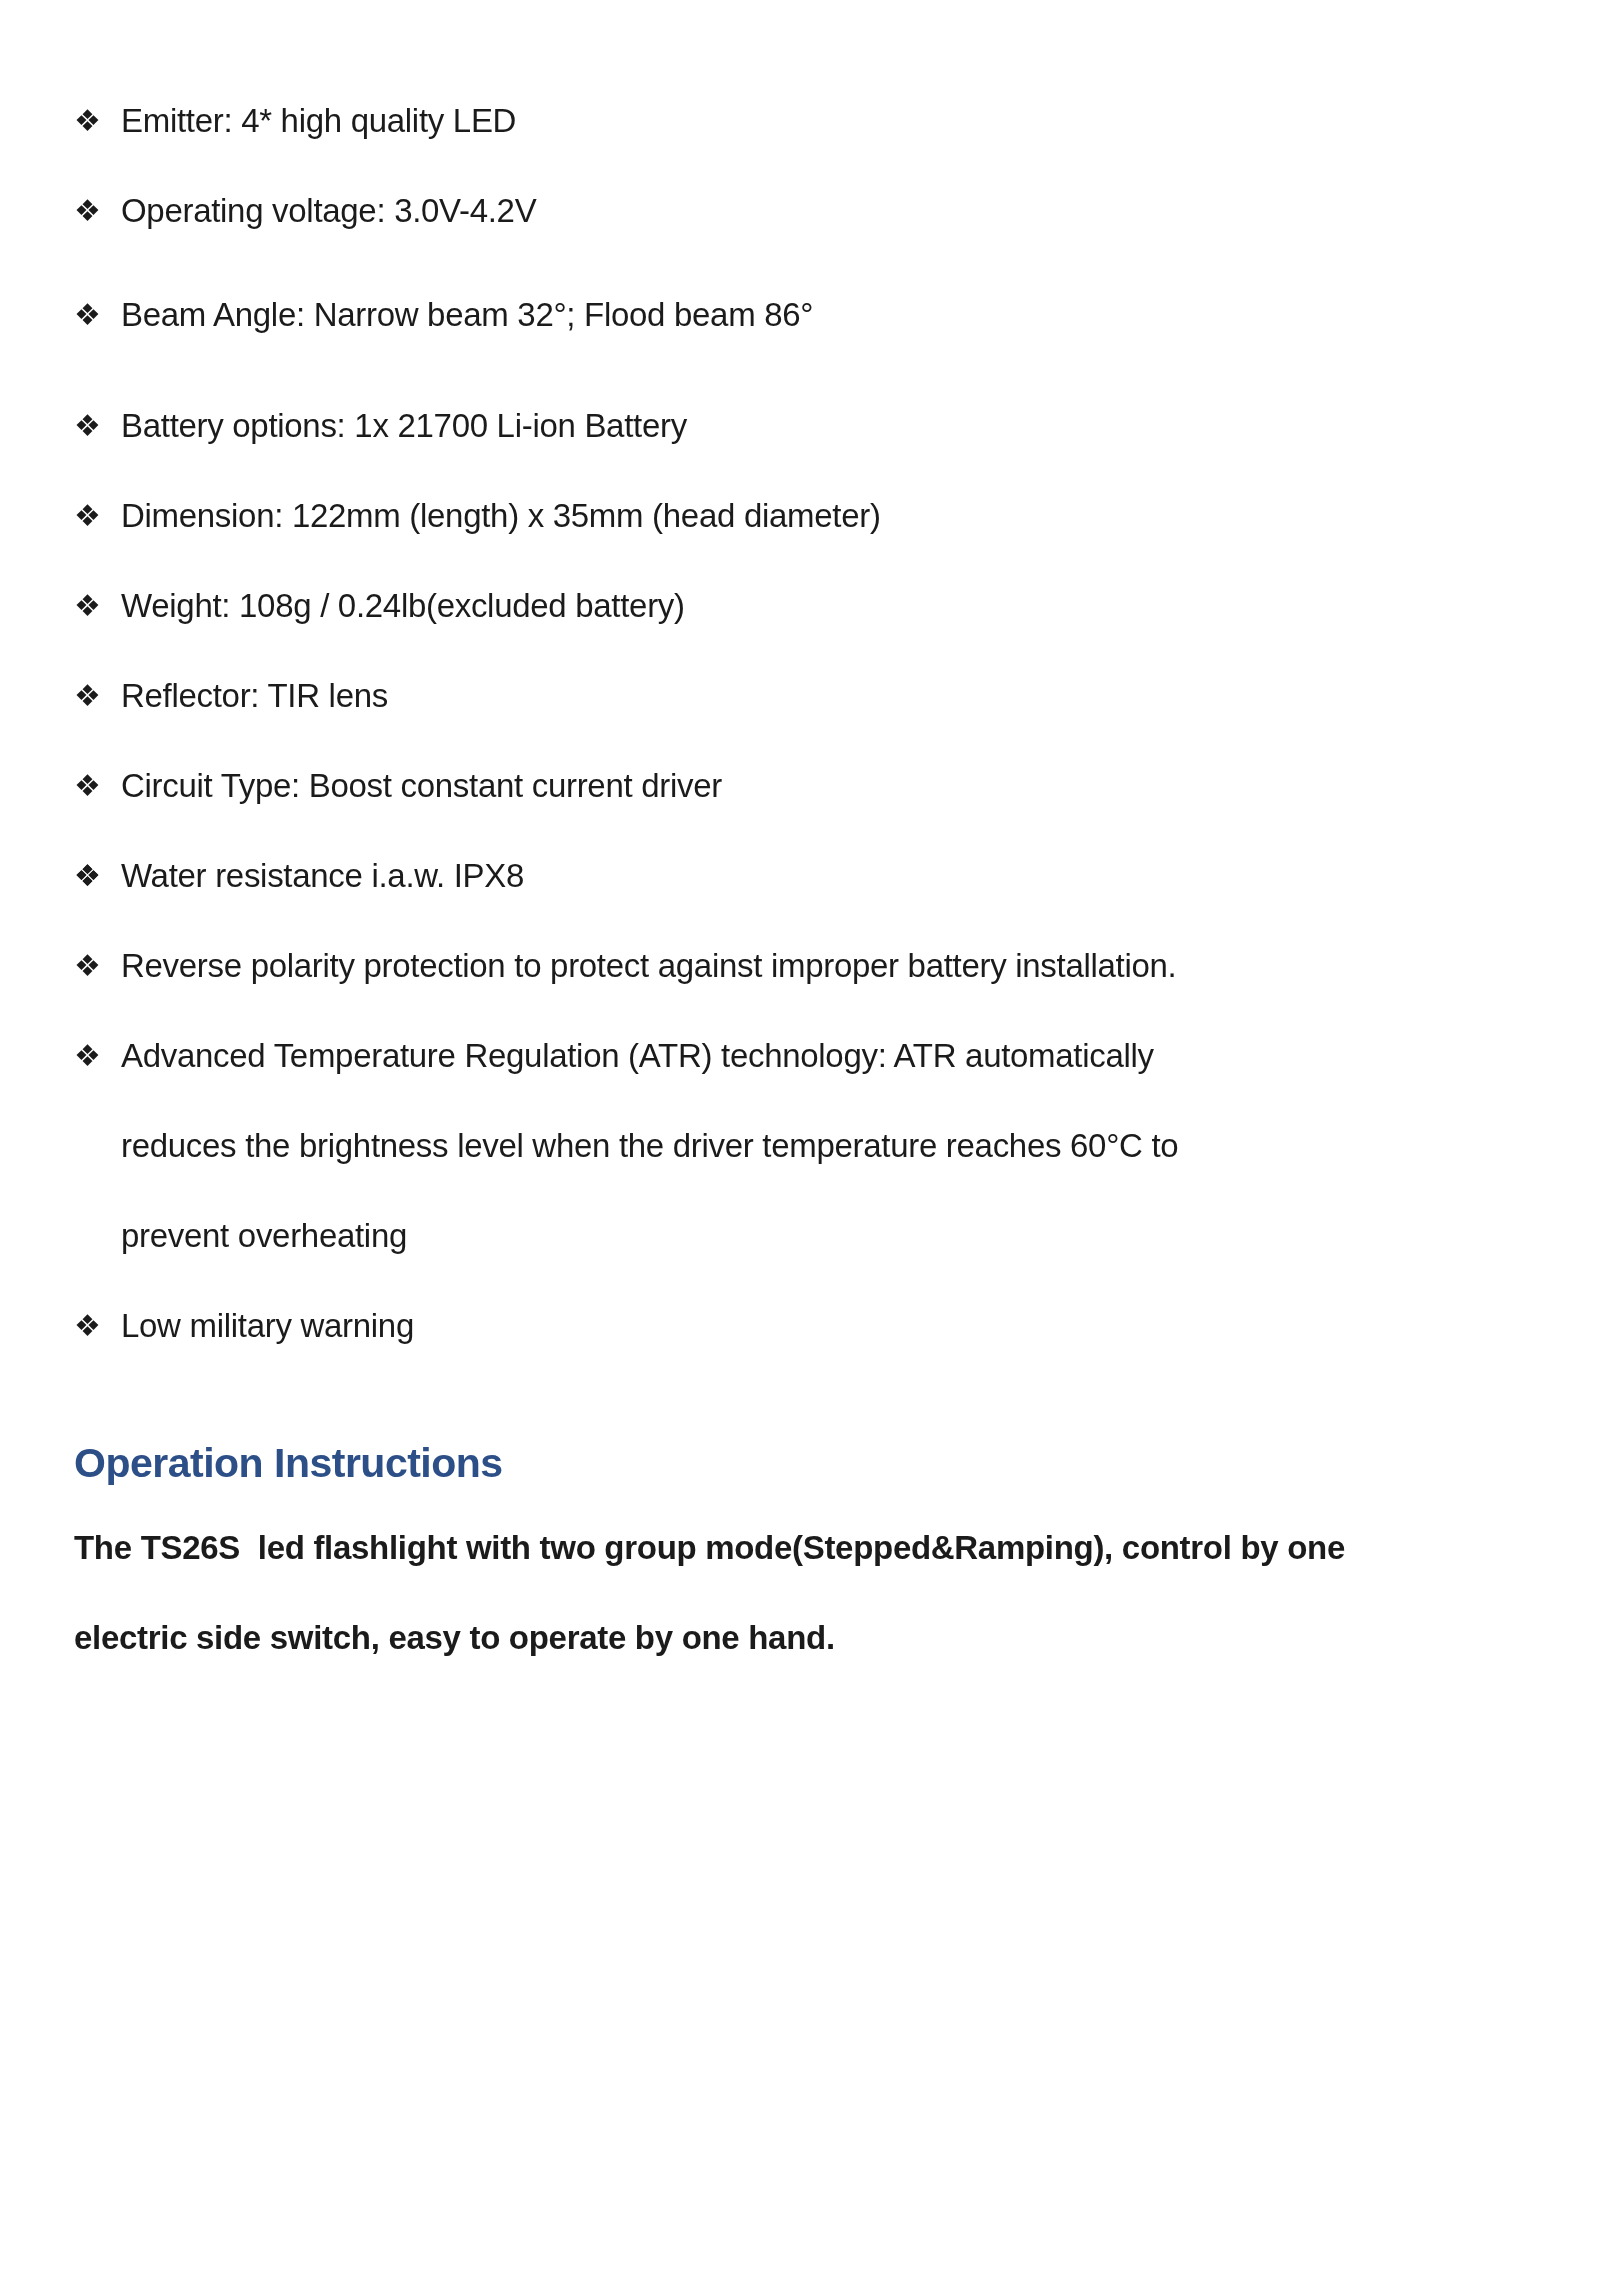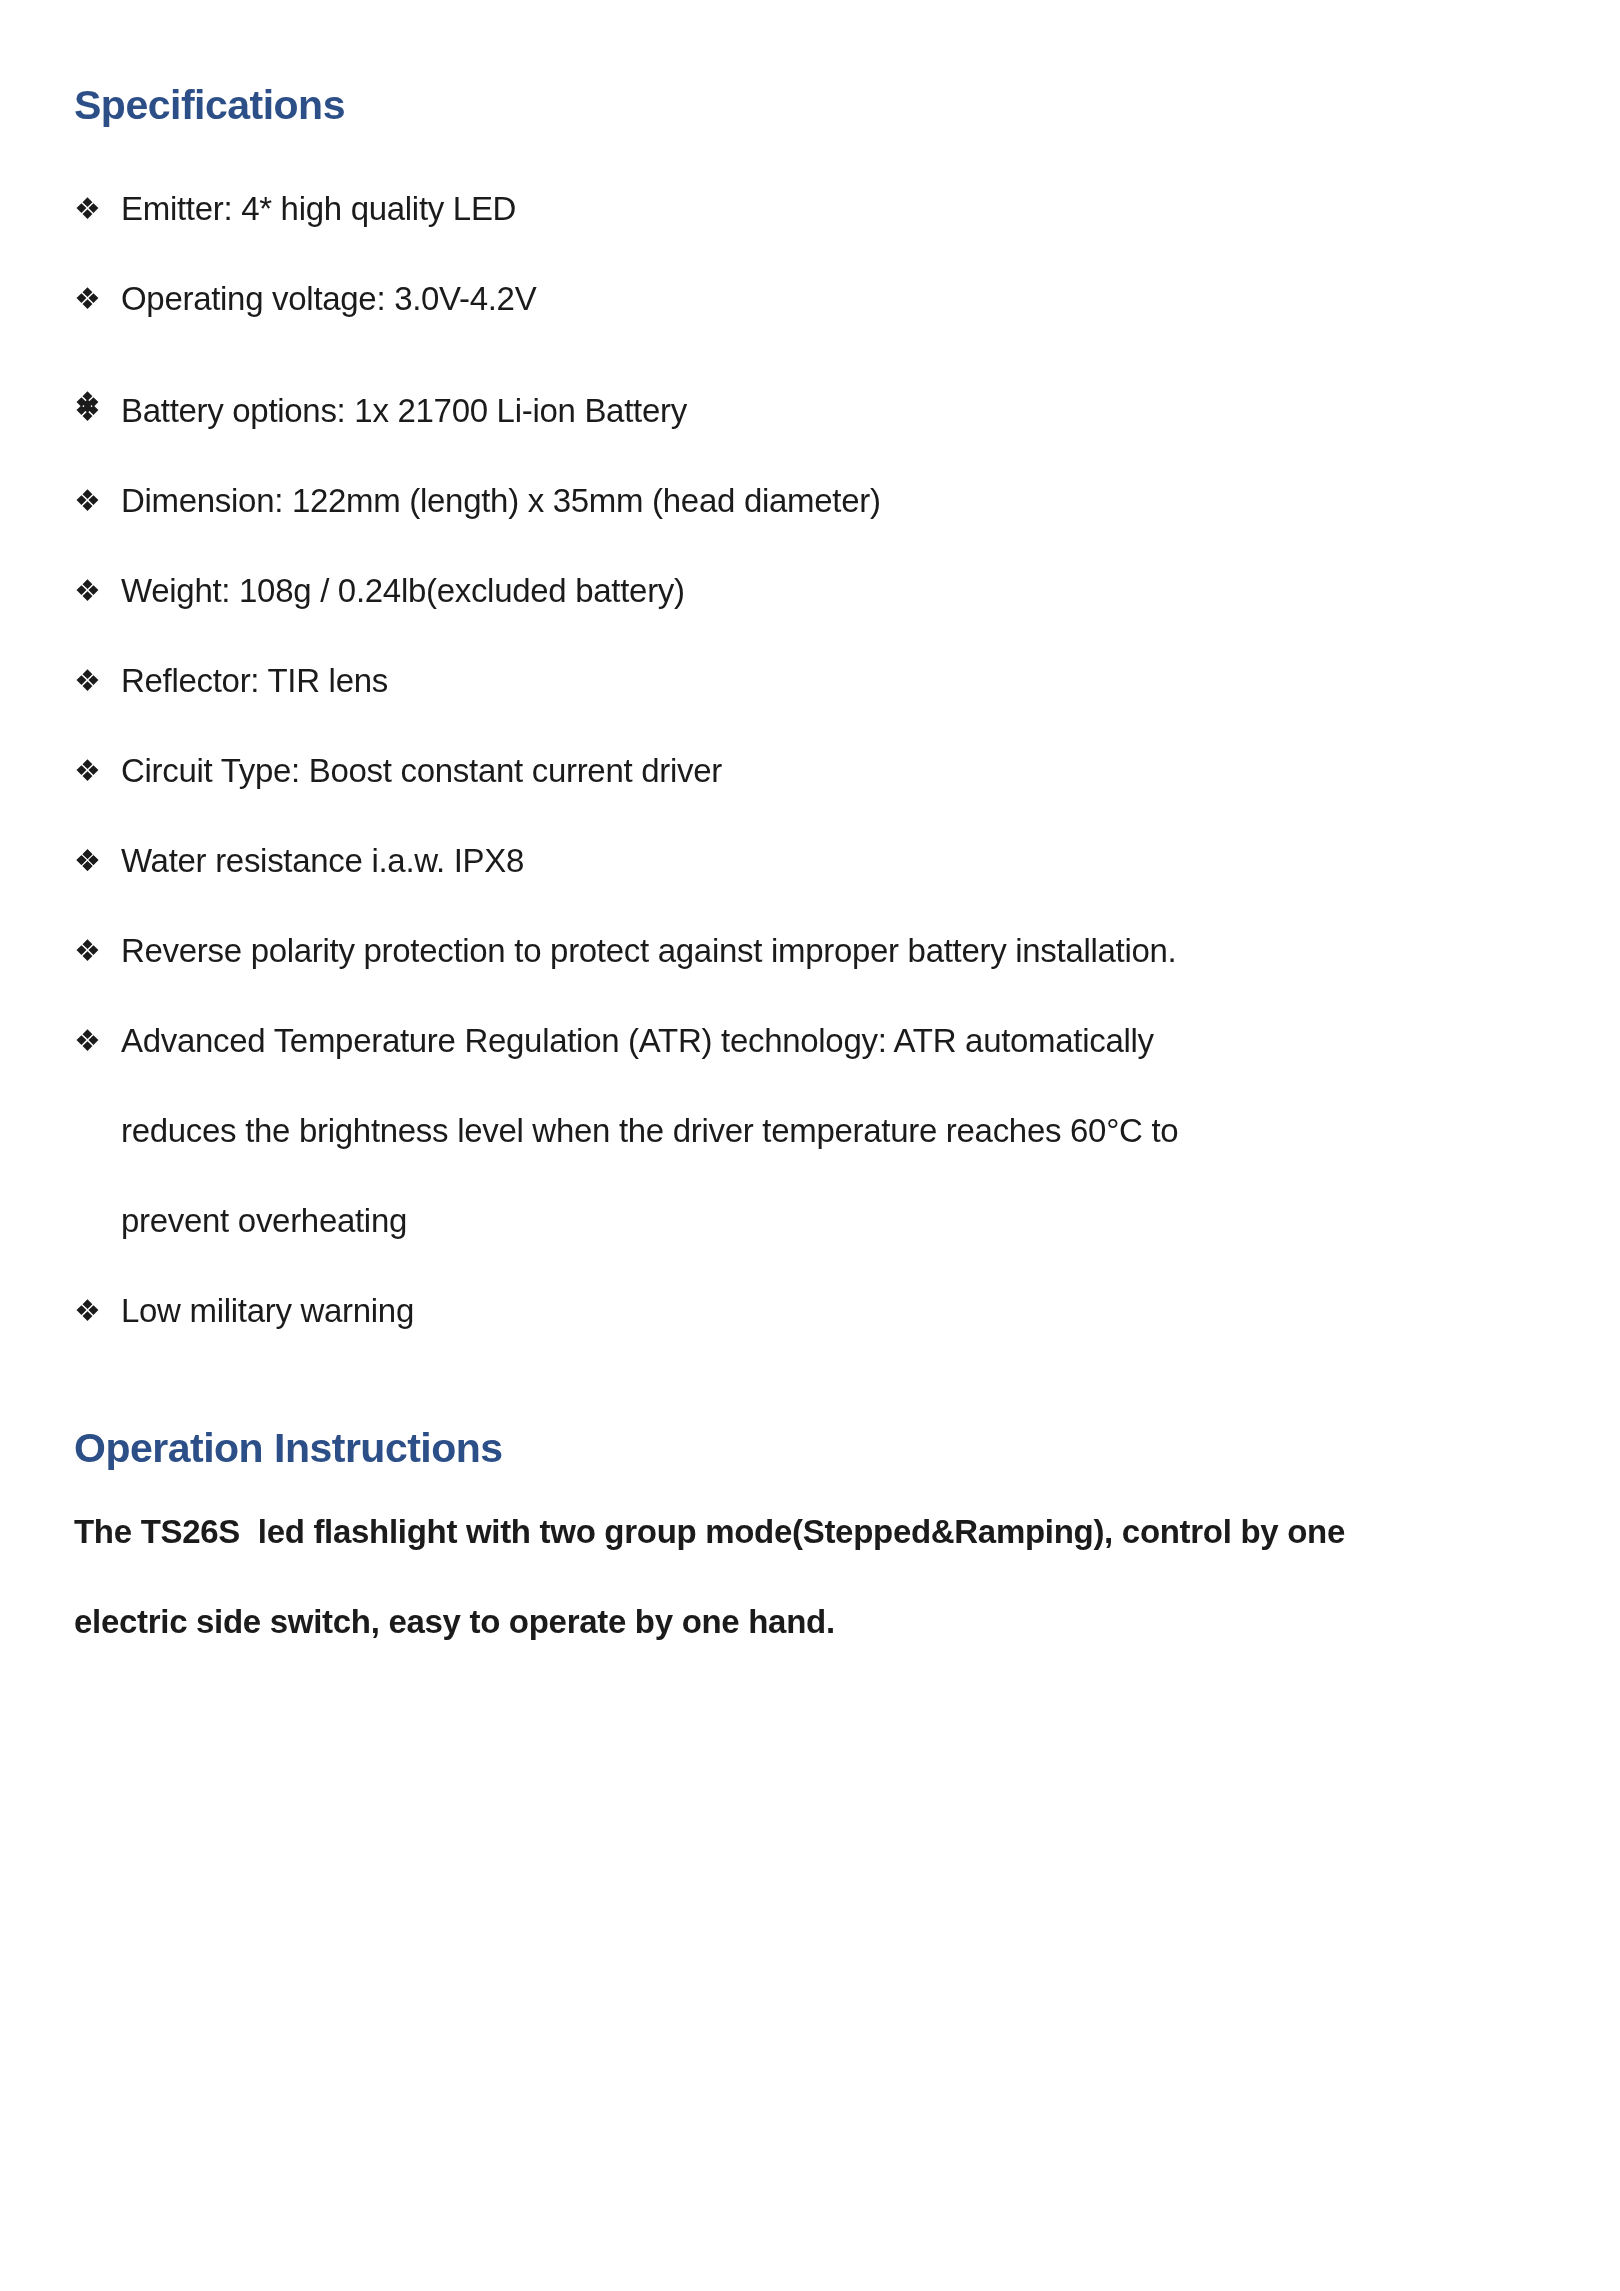--- a/index.html
+++ b/index.html
@@ -52,26 +52,25 @@
     margin:0;
     white-space:pre-wrap;
     letter-spacing:-0.3px;
     font-weight:bold;
   }
 </style>
 </head>
 <body>
 
 <div class="page">
-  <h1 class="section-title">Specifications</h1>
 
   <div class="spec-list">
       <div class="bullet-item"><span class="bullet-glyph">❖</span><span class="bullet-text">Emitter: 4* high quality LED</span></div>
       <div class="bullet-item"><span class="bullet-glyph">❖</span><span class="bullet-text">Operating voltage: 3.0V-4.2V</span></div>
-      <div class="bullet-item"><span class="bullet-glyph">❖</span></div>
+      <div class="bullet-item"><span class="bullet-glyph">❖</span><span class="bullet-text">Beam Angle: Narrow beam 32°; Flood beam 86°</span></div>
       <div class="bullet-item"><span class="bullet-glyph">❖</span><span class="bullet-text">Battery options: 1x 21700 Li-ion Battery</span></div>
       <div class="bullet-item"><span class="bullet-glyph">❖</span><span class="bullet-text">Dimension: 122mm (length) x 35mm (head diameter)</span></div>
       <div class="bullet-item"><span class="bullet-glyph">❖</span><span class="bullet-text">Weight: 108g / 0.24lb(excluded battery)</span></div>
       <div class="bullet-item"><span class="bullet-glyph">❖</span><span class="bullet-text">Reflector: TIR lens</span></div>
       <div class="bullet-item"><span class="bullet-glyph">❖</span><span class="bullet-text">Circuit Type: Boost constant current driver</span></div>
       <div class="bullet-item"><span class="bullet-glyph">❖</span></div>
       <div class="bullet-item"><span class="bullet-glyph">❖</span><span class="bullet-text">Water resistance i.a.w. IPX8</span></div>
       <div class="bullet-item"><span class="bullet-glyph">❖</span><span class="bullet-text">Reverse polarity protection to protect against improper battery installation.</span></div>
       <div class="bullet-item"><span class="bullet-glyph">❖</span><span class="bullet-text">Advanced Temperature Regulation (ATR) technology: ATR automatically
 reduces the brightness level when the driver temperature reaches 60°C to

